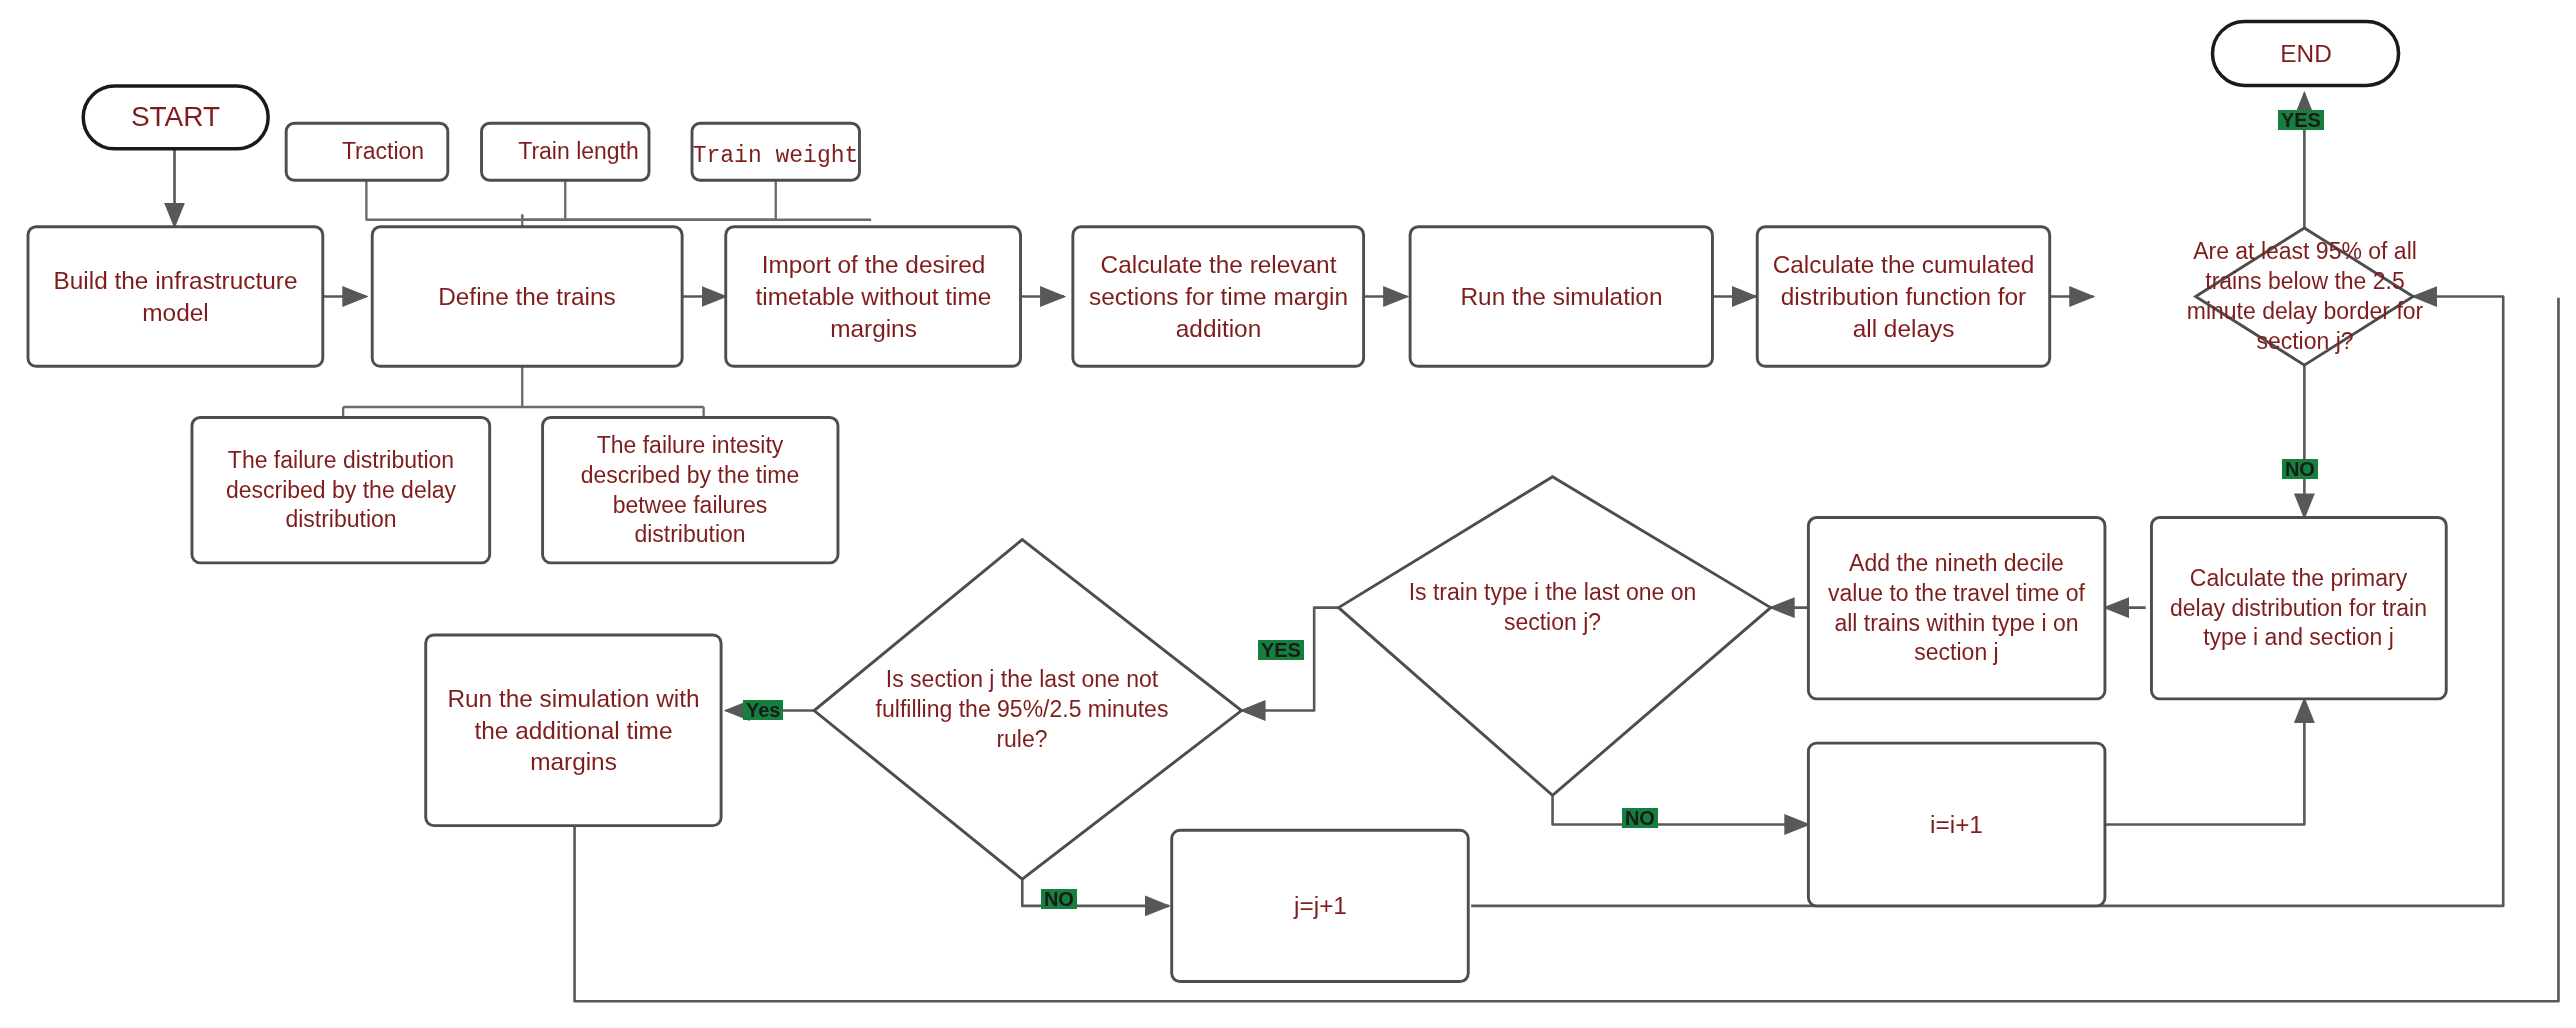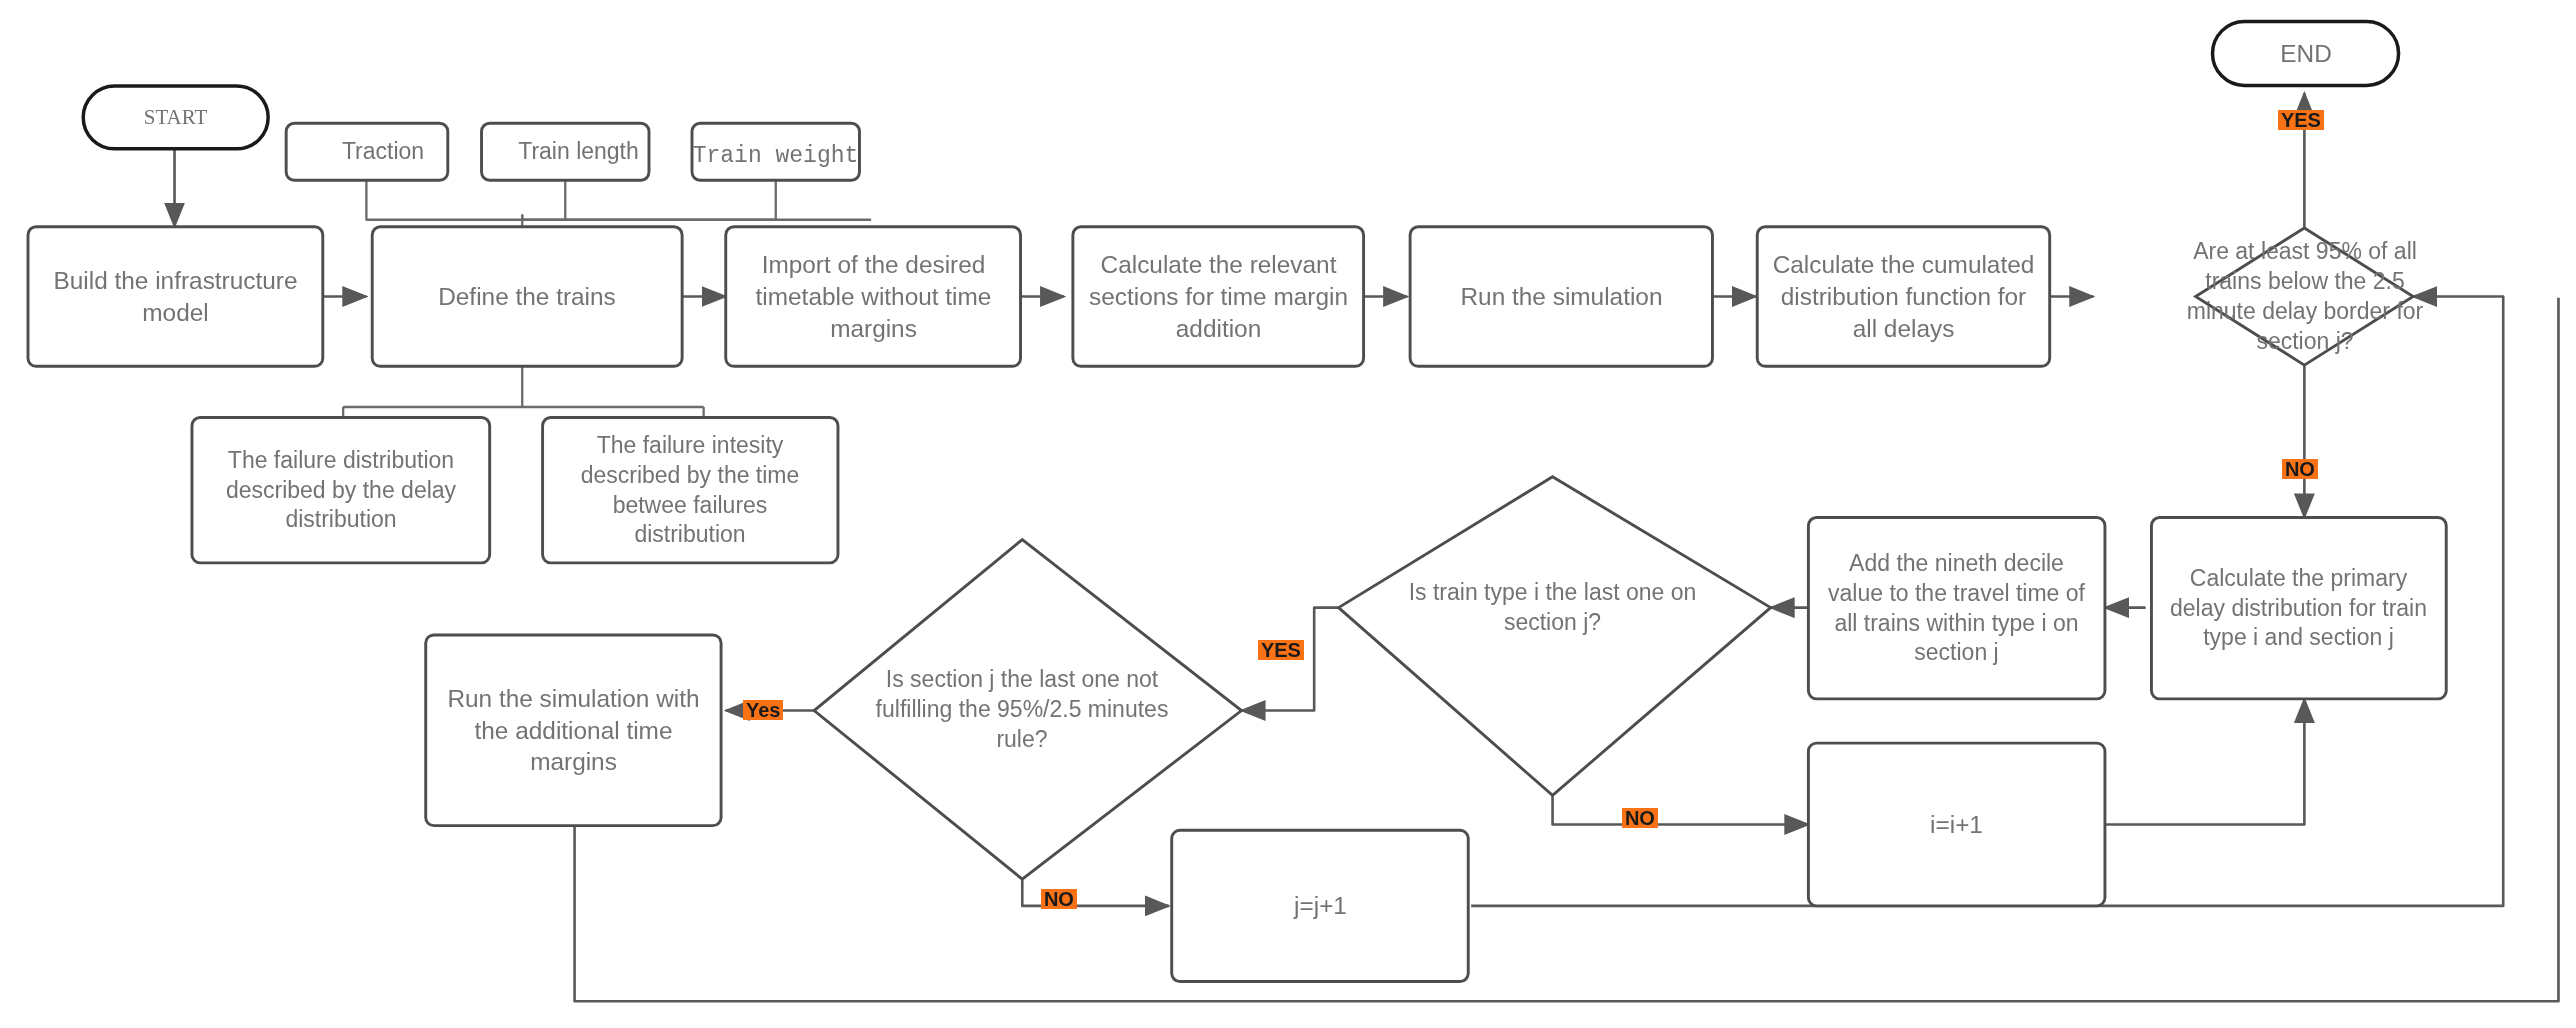--- a/index.html
+++ b/index.html
@@ -51,36 +51,36 @@
   .arrowhead {
     fill: #585858;
     stroke: none;
   }
   .node-text {
     position: absolute;
     display: flex;
     align-items: center;
     justify-content: center;
     text-align: center;
-    color: #737373;
+    color: #7f1d1d;
     font-family: "Liberation Sans", sans-serif;
     line-height: 1.30;
     box-sizing: border-box;
     pointer-events: none;
   }
-  .t-38 { font-size: 21px; font-family: Liberation Serif, serif; }
+  .t-38 { font-size: 28px; }
   .t-40 { font-size: 23px; }
   .t-42 { font-size: 24.4px; }
   .edge-label {
     position: absolute;
     color: #1a1a1a;
     font-family: "Liberation Sans", sans-serif;
     font-size: 20px;
     font-weight: bold;
-    background: #f97316;
+    background: #15803d;
     padding: 0 2.9px;
     white-space: nowrap;
     line-height: 1;
   }
   .edge-label.plain {
     font-weight: bold;
   }
 </style>
 </head>
 <body>

